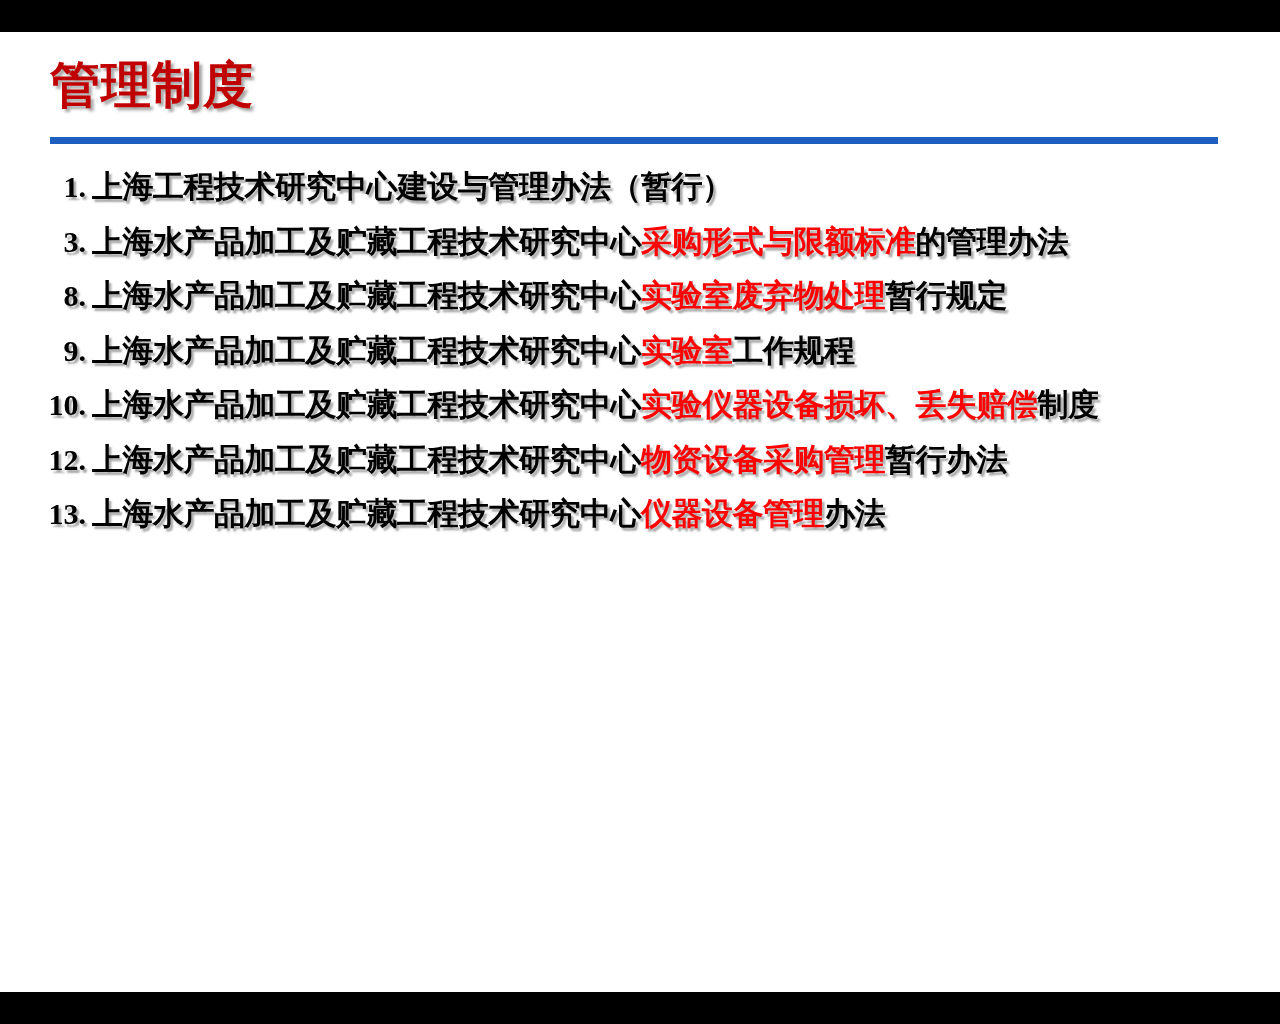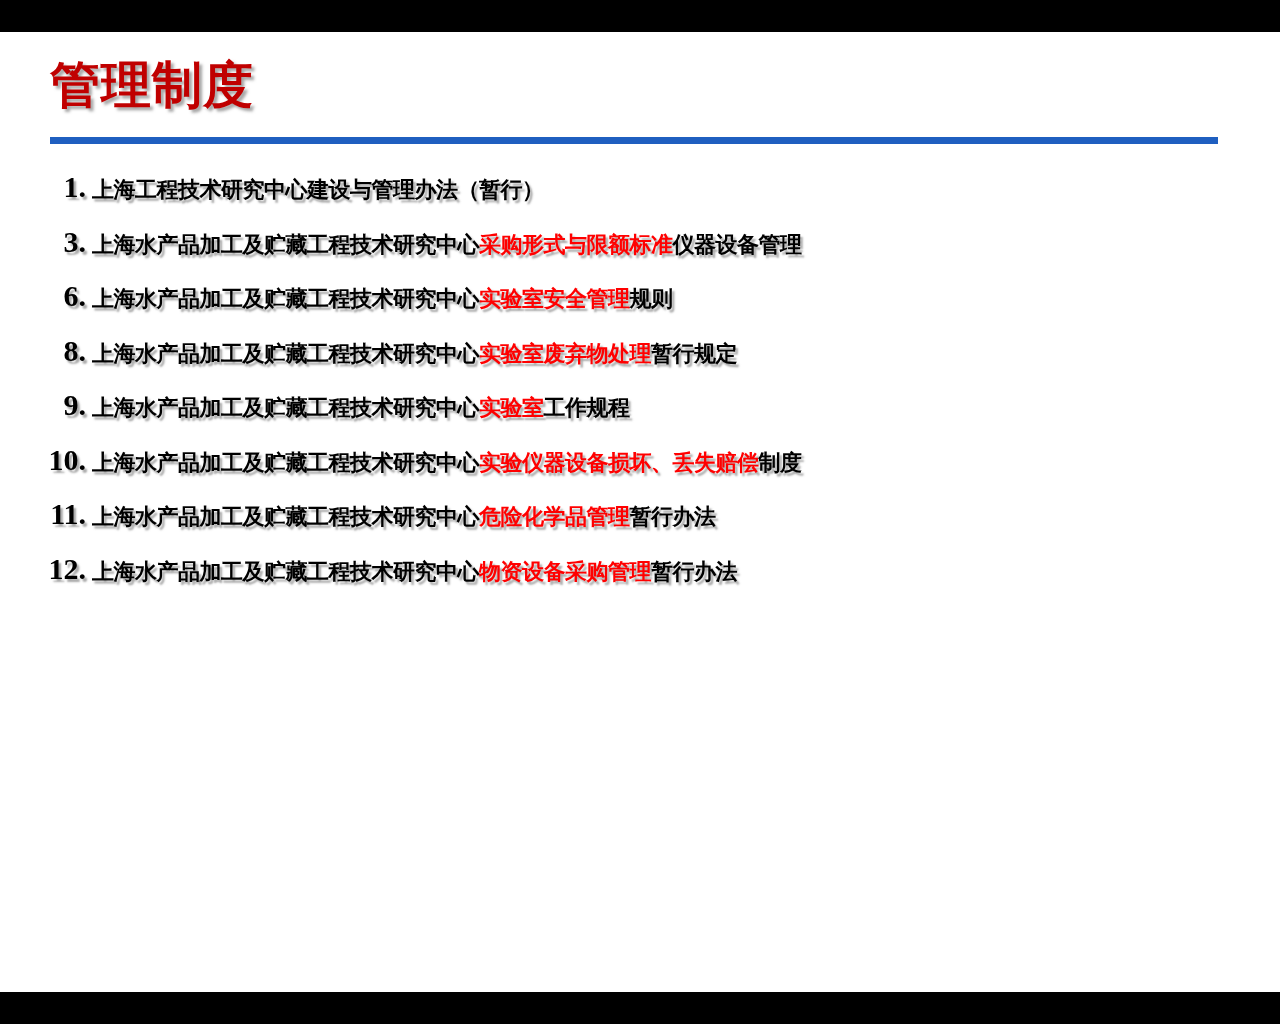--- a/index.html
+++ b/index.html
@@ -89,21 +89,21 @@
     font-family: "Liberation Serif", "DejaVu Serif", serif;
     font-weight: 700;
     font-size: 30px;
     color: #000000;
     margin-right: 6px;
   }
 
   .item-text {
     font-family: Liberation Mono, monospace;
     font-weight: 700;
-    font-size: 22px;
+    font-size: 31px;
     letter-spacing: -0.5px;
   }
 
   .seg-black { color: #000000; }
   .seg-red   { color: #FF0000; }
 </style>
 </head>
 <body>
 
 <div class="slide-frame">
@@ -111,26 +111,25 @@
   <div class="letterbox letterbox-top"></div>
 
   <div class="slide-canvas">
 
     <div class="slide-title">管理制度</div>
 
     <div class="title-rule"></div>
 
     <ul class="content-list">
         <li class="list-item"><span class="item-num">1.</span><span class="item-text"><span class="seg-black">上海工程技术研究中心建设与管理办法（暂行）</span></span></li>
-        <li class="list-item"><span class="item-num">3.</span><span class="item-text"><span class="seg-black">上海水产品加工及贮藏工程技术研究中心</span><span class="seg-red">采购形式与限额标准</span><span class="seg-black">仪器设备管理</span></span></li>
-        <li class="list-item"><span class="item-num">6.</span><span class="item-text"><span class="seg-black">上海水产品加工及贮藏工程技术研究中心</span><span class="seg-red">实验室安全管理</span><span class="seg-black">规则</span></span></li>
+        <li class="list-item"><span class="item-num">3.</span><span class="item-text"><span class="seg-black">上海水产品加工及贮藏工程技术研究中心</span><span class="seg-red">采购形式与限额标准</span><span class="seg-black">的管理办法</span></span></li>
         <li class="list-item"><span class="item-num">8.</span><span class="item-text"><span class="seg-black">上海水产品加工及贮藏工程技术研究中心</span><span class="seg-red">实验室废弃物处理</span><span class="seg-black">暂行规定</span></span></li>
         <li class="list-item"><span class="item-num">9.</span><span class="item-text"><span class="seg-black">上海水产品加工及贮藏工程技术研究中心</span><span class="seg-red">实验室</span><span class="seg-black">工作规程</span></span></li>
         <li class="list-item"><span class="item-num">10.</span><span class="item-text"><span class="seg-black">上海水产品加工及贮藏工程技术研究中心</span><span class="seg-red">实验仪器设备损坏、丢失赔偿</span><span class="seg-black">制度</span></span></li>
-        <li class="list-item"><span class="item-num">11.</span><span class="item-text"><span class="seg-black">上海水产品加工及贮藏工程技术研究中心</span><span class="seg-red">危险化学品管理</span><span class="seg-black">暂行办法</span></span></li>
         <li class="list-item"><span class="item-num">12.</span><span class="item-text"><span class="seg-black">上海水产品加工及贮藏工程技术研究中心</span><span class="seg-red">物资设备采购管理</span><span class="seg-black">暂行办法</span></span></li>
+        <li class="list-item"><span class="item-num">13.</span><span class="item-text"><span class="seg-black">上海水产品加工及贮藏工程技术研究中心</span><span class="seg-red">仪器设备管理</span><span class="seg-black">办法</span></span></li>
       </ul>
 
   </div>
 
   <div class="letterbox letterbox-bottom"></div>
 
 </div>
 
 </body></html>

